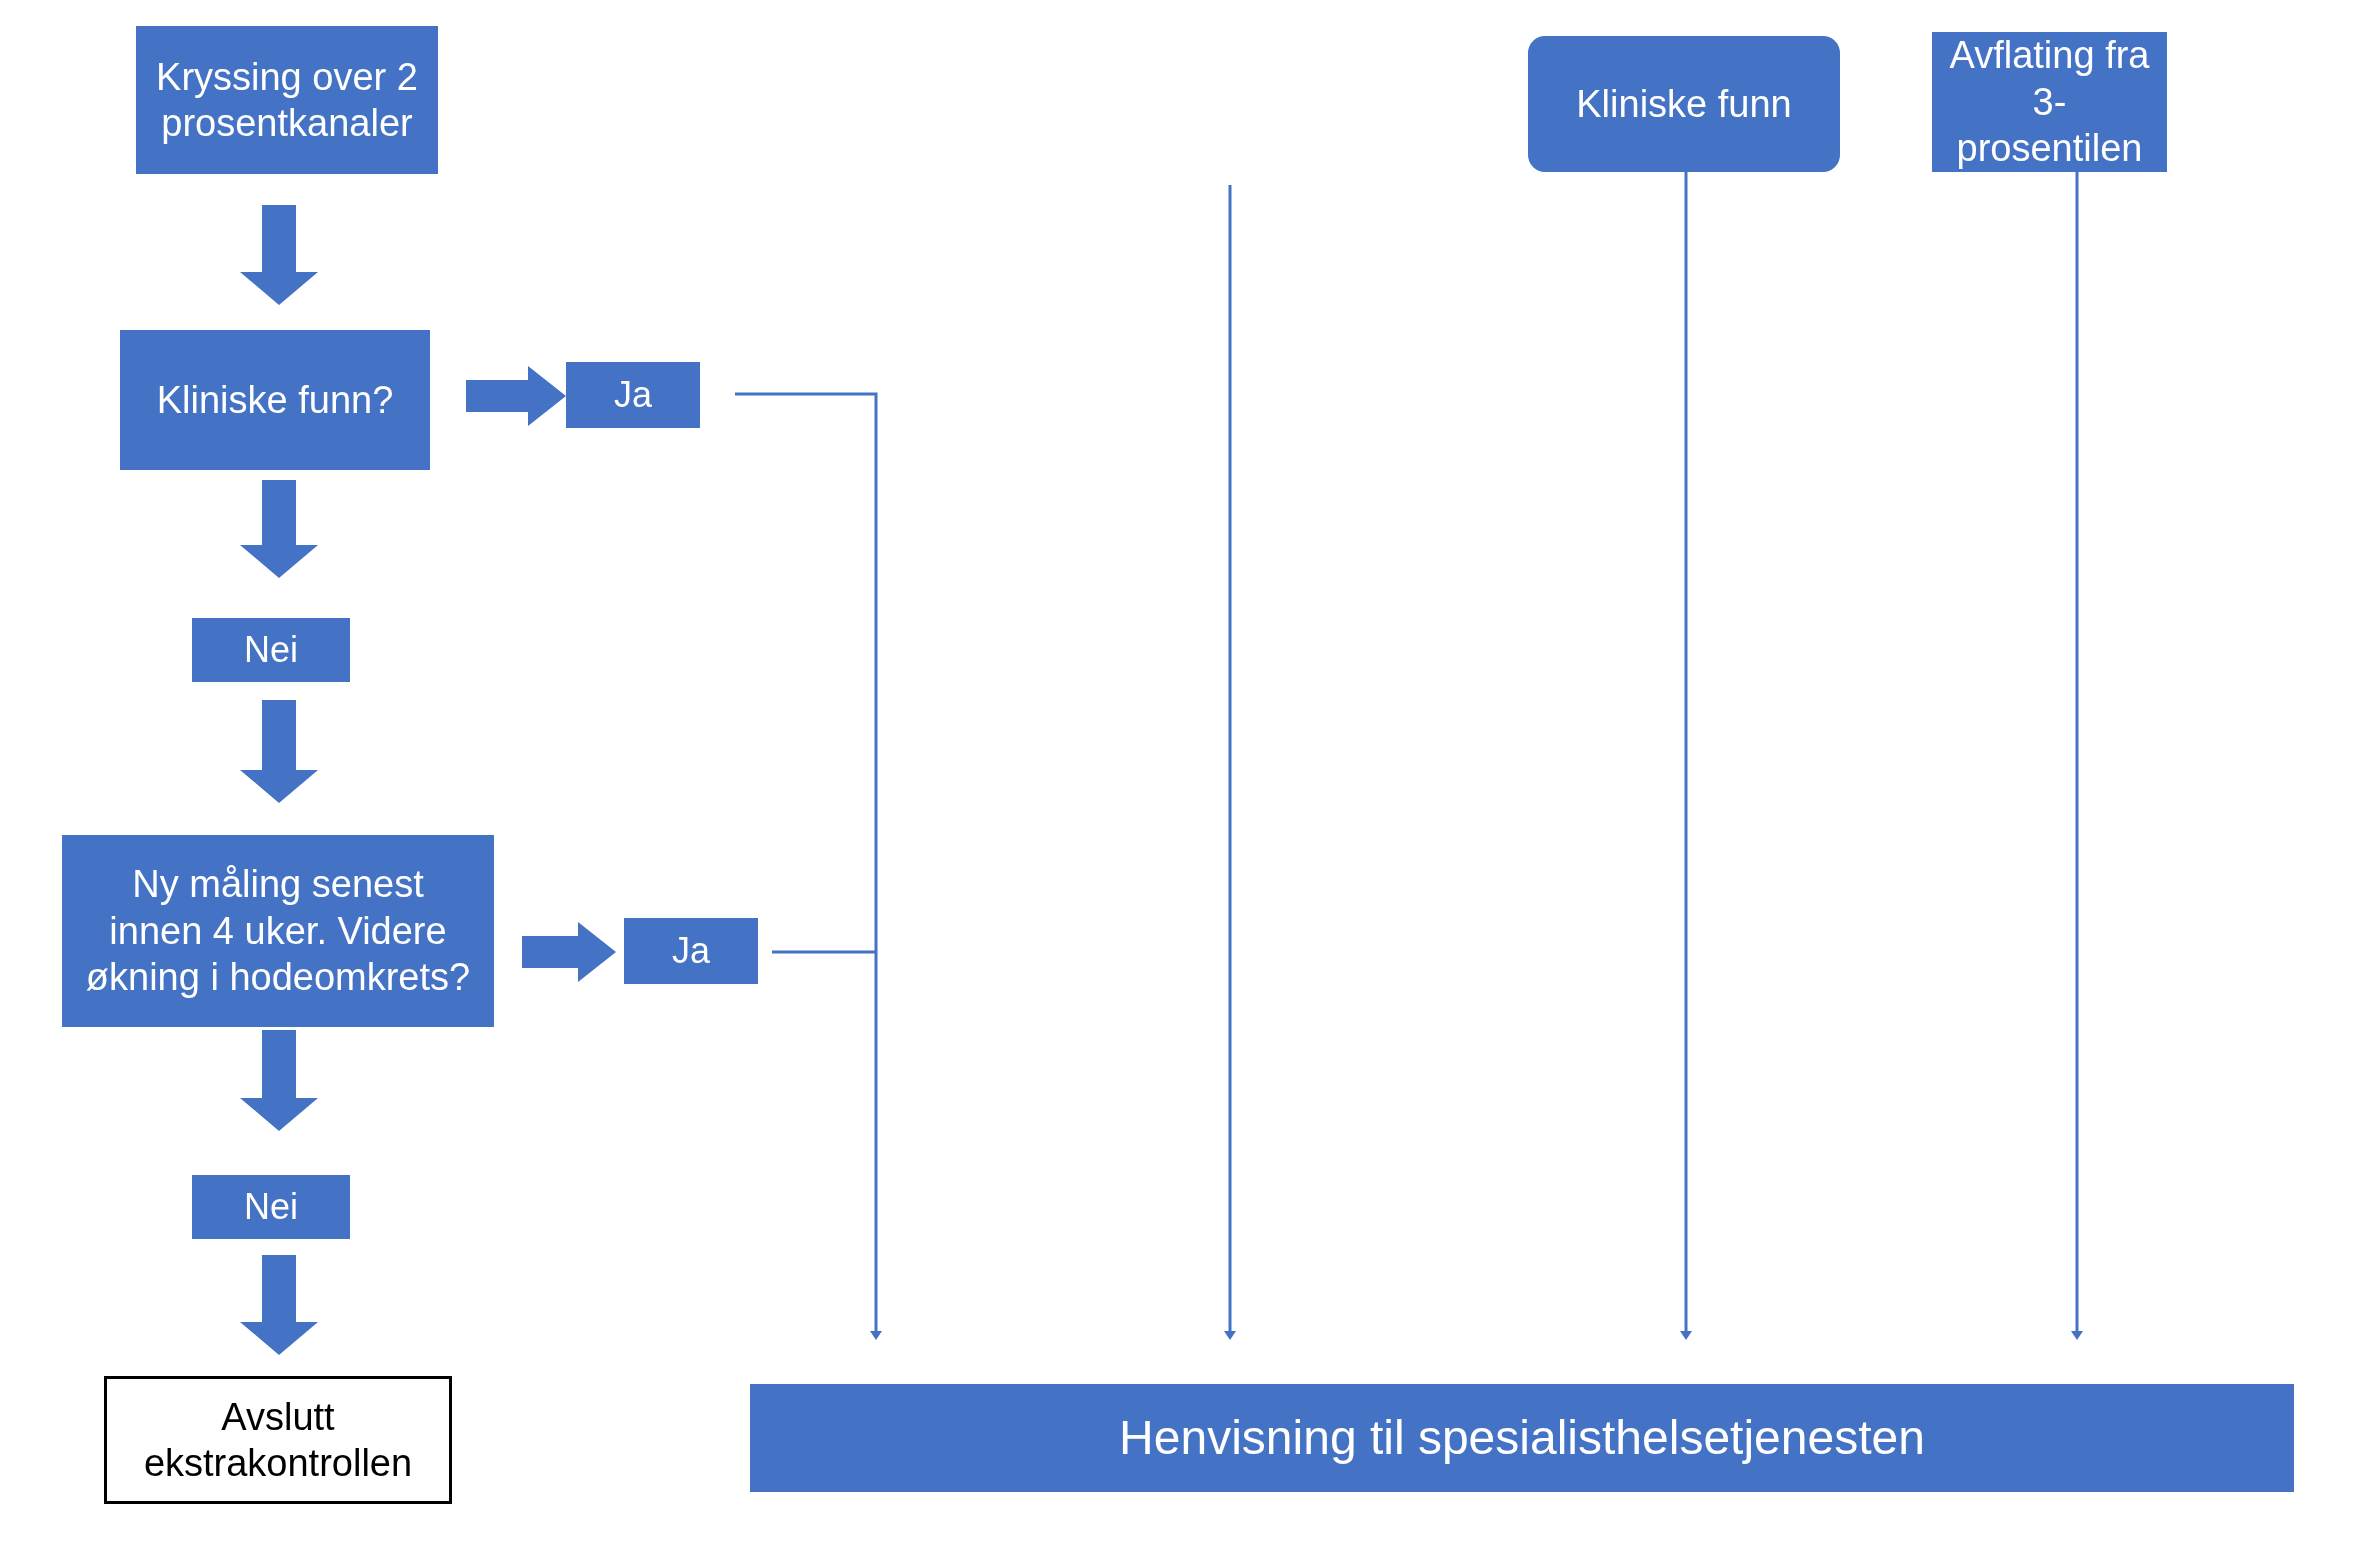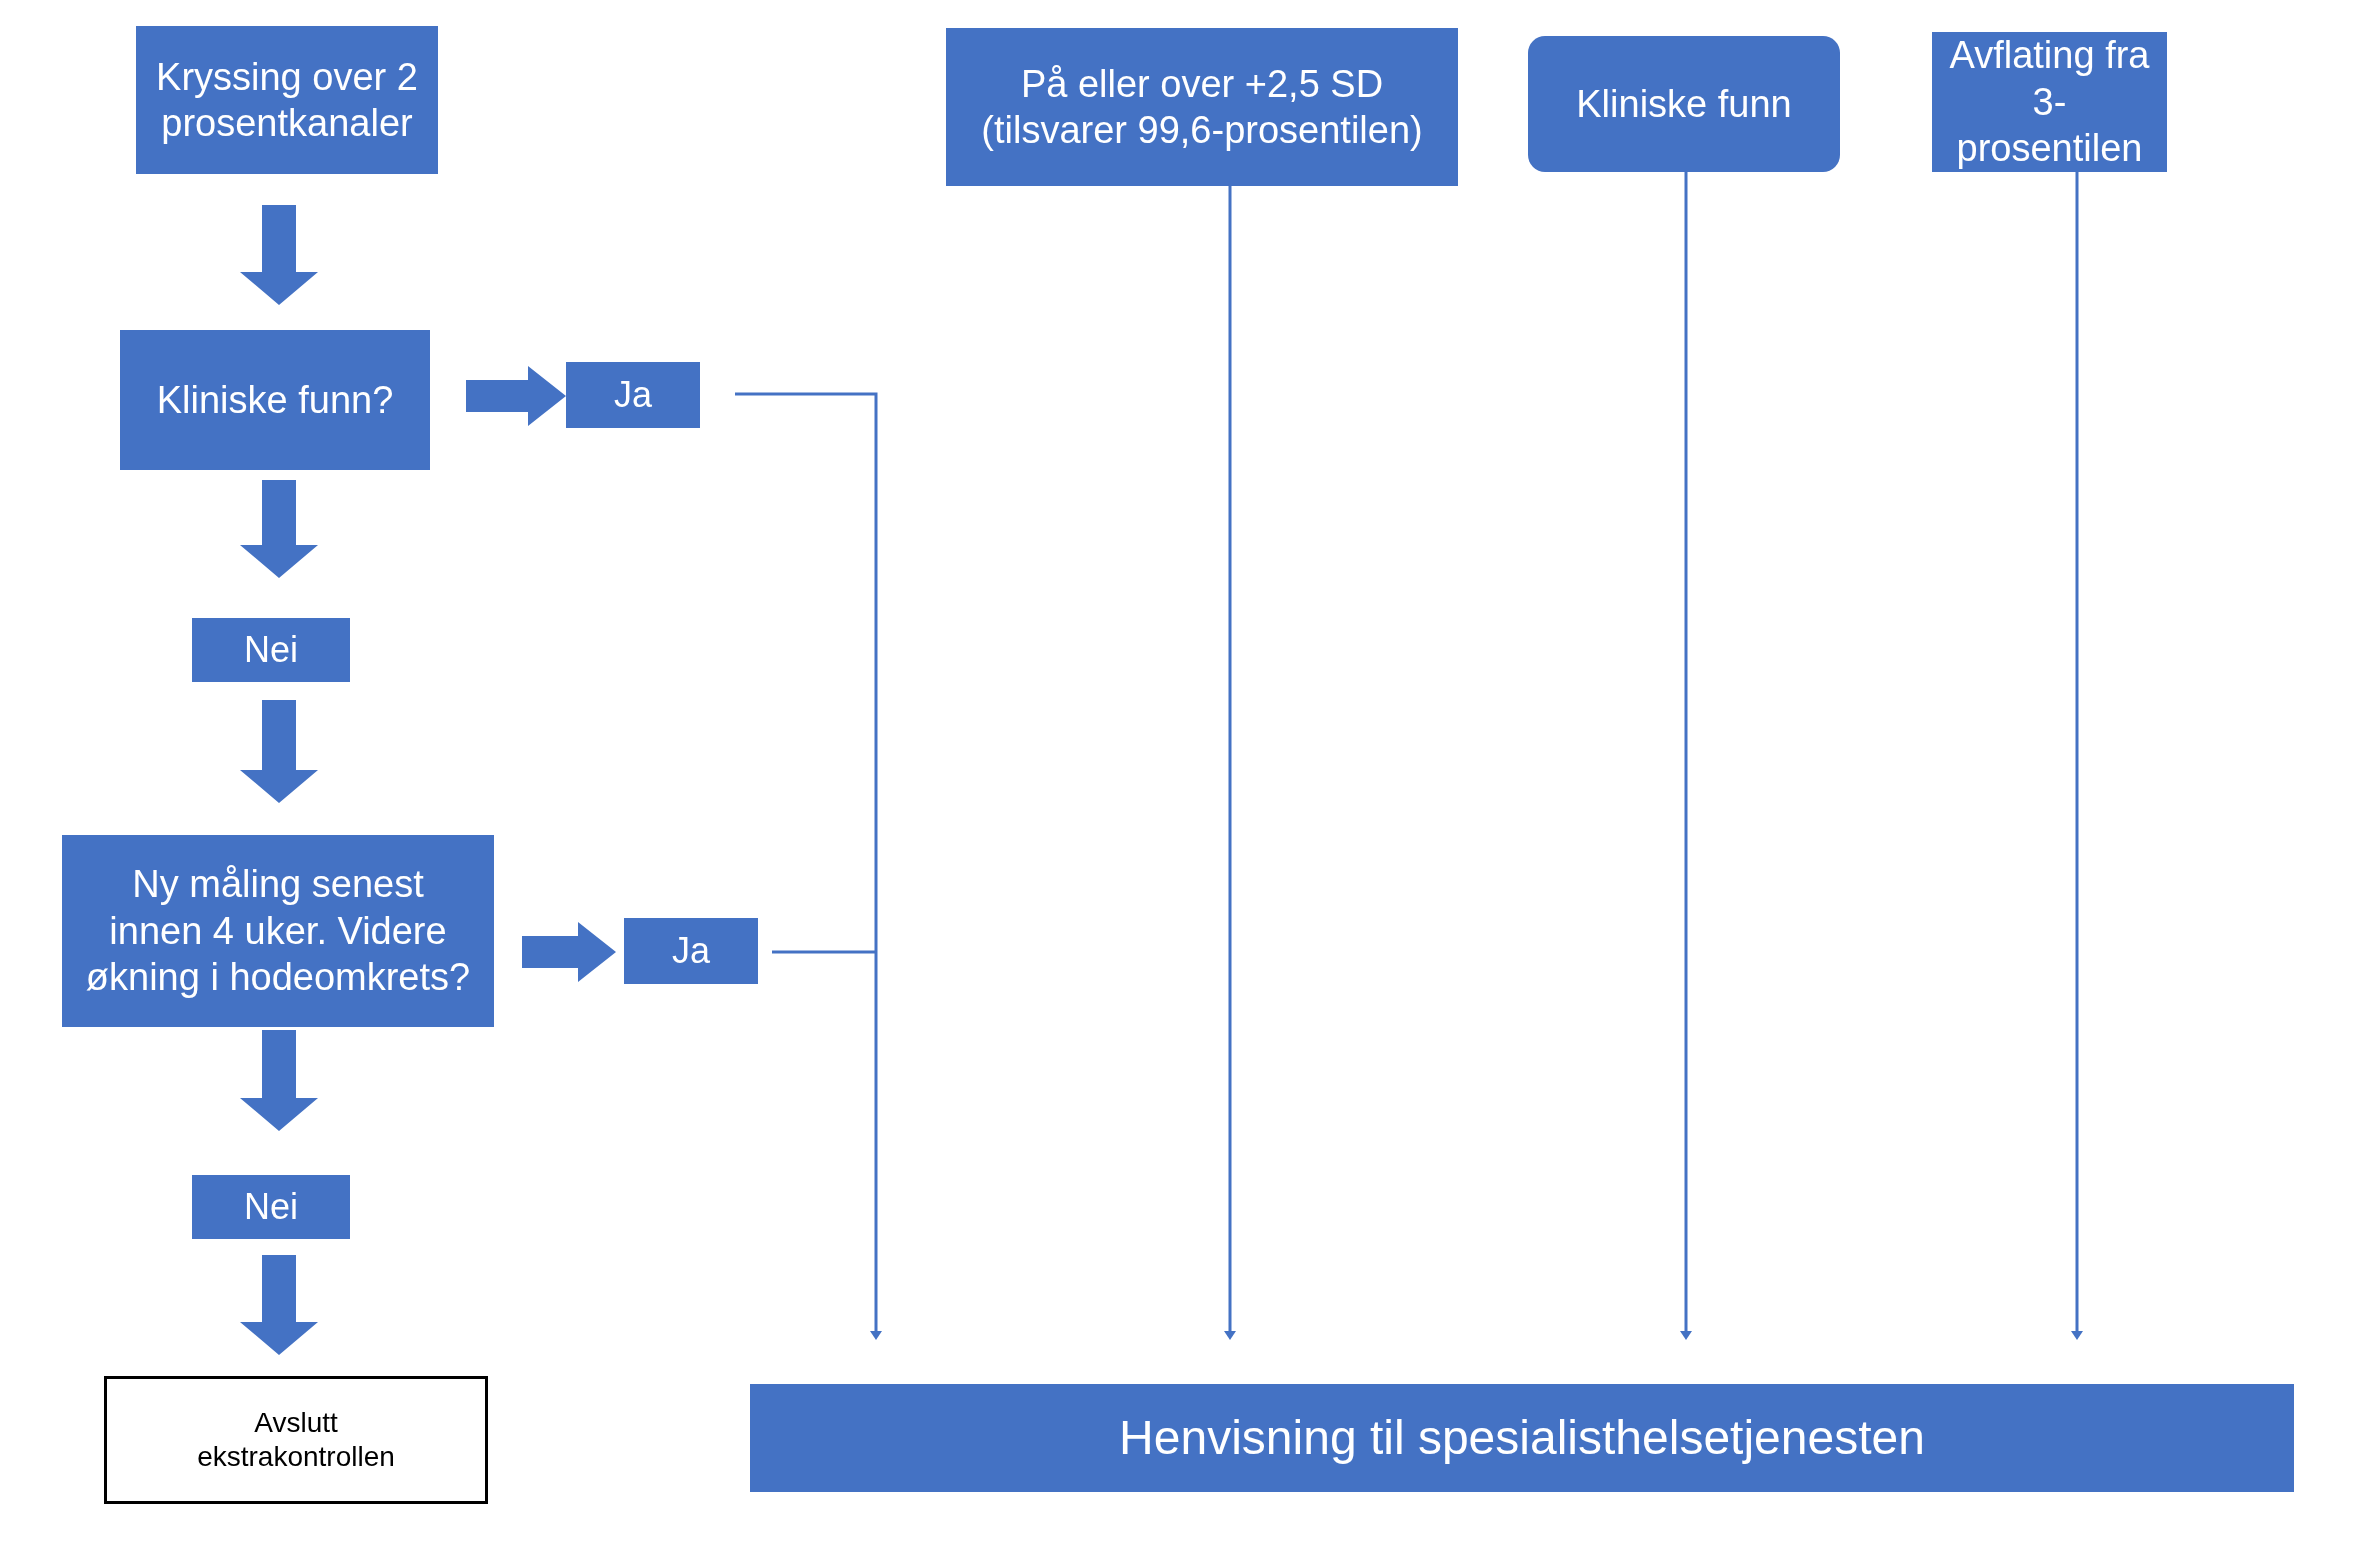--- a/index.html
+++ b/index.html
@@ -115,25 +115,23 @@
   <div class="node" style="left:192px; top:618px; width:158px; height:64px; font-size:36px;">Nei</div>
 
   <div class="node" style="left:62px; top:820px; width:432px; height:192px; font-size:38px;margin-top:15px;">Ny måling senest
 innen 4 uker. Videre
 økning i hodeomkrets?</div>
 
   <div class="node" style="left:624px; top:918px; width:134px; height:66px; font-size:36px;">Ja</div>
 
   <div class="node" style="left:192px; top:1175px; width:158px; height:64px; font-size:36px;">Nei</div>
 
-  <div class="node plain" style="left:104px; top:1376px; width:384px; height:128px; font-size:28px;">Avslutt
+  <div class="node plain" style="left:104px; top:1376px; width:348px; height:128px; font-size:38px;">Avslutt
 ekstrakontrollen</div>
 
-  <div class="node" style="left:946px; top:28px; width:512px; height:158px; font-size:38px;">På eller over +2,5 SD
-(tilsvarer 99,6-prosentilen)</div>
 
   <div class="node" style="left:1528px; top:36px; width:312px; height:136px; font-size:38px;border-radius:17px;">Kliniske funn</div>
 
   <div class="node" style="left:1932px; top:32px; width:235px; height:140px; font-size:38px;">Avflating fra
 3-prosentilen</div>
 
   <div class="node" style="left:750px; top:1384px; width:1544px; height:108px; font-size:48px;">Henvisning til spesialisthelsetjenesten</div>
 
 </div>
 

